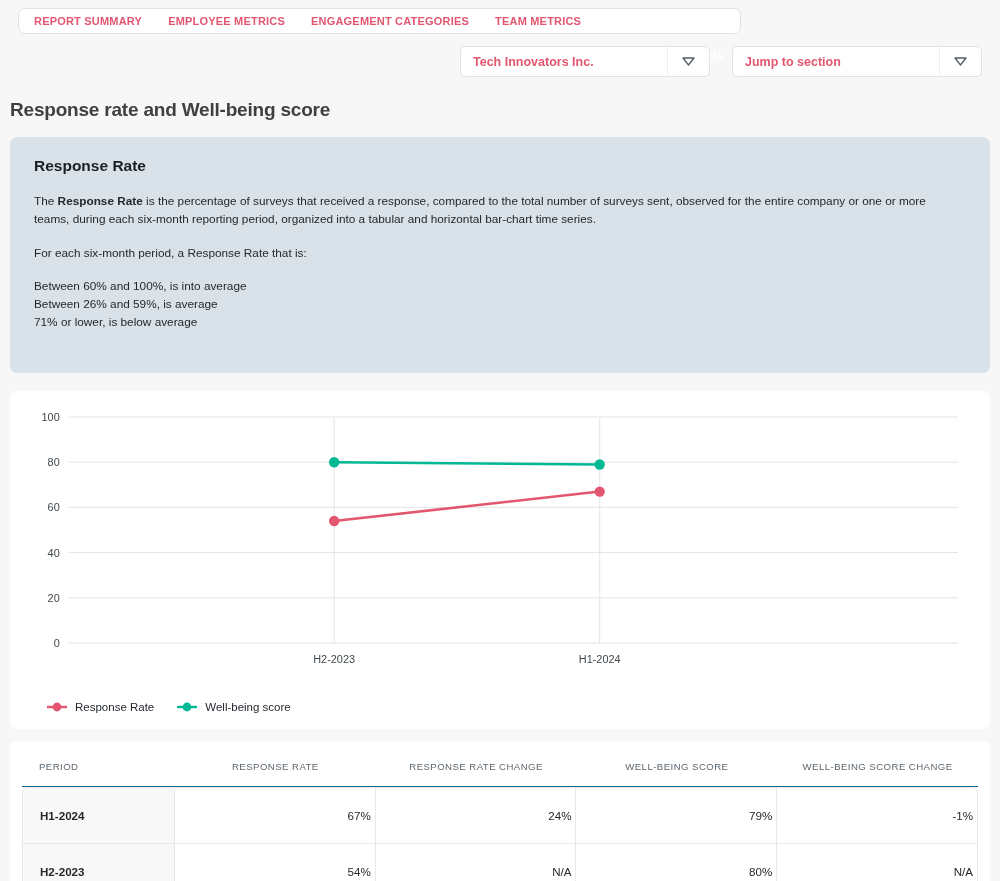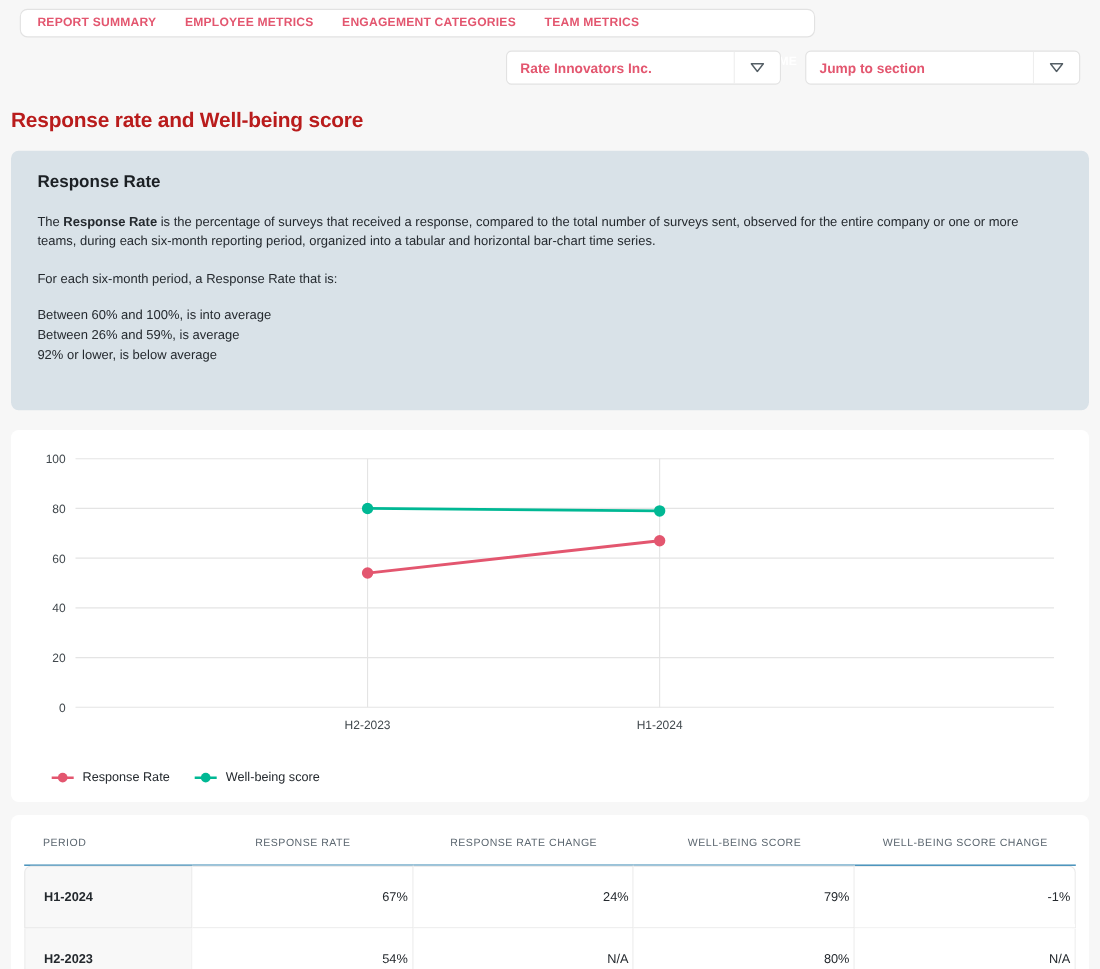--- a/index.html
+++ b/index.html
@@ -71,21 +71,21 @@
     justify-content: center;
     border-left: 1px solid #eeeeee;
     align-self: stretch;
   }
   .selectbox .sel-arrow svg { display: block; }
 
   
   .page-title {
     font-size: 19px;
     font-weight: bold;
-    color: #b91c1c;
+    color: #404040;
     margin: 22px 0 0 10px;
     letter-spacing: -.2px;
   }
 
   
   .info-panel {
     margin: 16px 10px 0 10px;
     background: #d9e2e8;
     border-radius: 7px;
     padding: 20px 24px 26px 24px;
@@ -189,21 +189,21 @@
       <div class="tab">EMPLOYEE METRICS</div>
       <div class="tab">ENGAGEMENT CATEGORIES</div>
       <div class="tab">TEAM METRICS</div>
       <div class="tab active">RESULTS OVER TIME</div>
     </div>
 </div>
 
 <div class="selector-row">
 
   <div class="selectbox">
-    <div class="sel-label">Rate Innovators Inc.</div>
+    <div class="sel-label">Tech Innovators Inc.</div>
     <div class="sel-arrow">
       <svg width="13" height="9" viewBox="0 0 13 9" aria-hidden="true">
         <path d="M1 1 H12 L6.5 8 Z" fill="none" stroke="#555f66" stroke-width="1.3" stroke-linejoin="round"></path>
       </svg>
     </div>
   </div>
 
   <div class="selectbox">
     <div class="sel-label">Jump to section</div>
     <div class="sel-arrow">
@@ -222,21 +222,21 @@
 
   <p class="info-p">
     <span>The </span><b>Response Rate</b><span> is the percentage of surveys that received a response, compared to the total number of surveys sent, observed for the entire company or one or more teams, during each six-month reporting period, organized into a tabular and horizontal bar-chart time series.</span>
   </p>
 
   <p class="info-p">For each six-month period, a Response Rate that is:</p>
 
   <div class="rating-list" id="rating-list">
       <div><b>Between 60% and 100%</b><span>, is </span><b>into average</b></div>
       <div><b>Between 26% and 59%</b><span>, is </span><b>average</b></div>
-      <div><b>92% or lower</b><span>, is </span><b>below average</b></div>
+      <div><b>71% or lower</b><span>, is </span><b>below average</b></div>
     </div>
 
 </div>
 
 <div class="card">
   <div class="chart-host">
     <svg id="chart-svg" viewBox="0 0 960 290" preserveAspectRatio="none">
         <line x1="45" y1="238" x2="942" y2="238" stroke="#e4e4e4" stroke-width="1"></line>
         <text x="36" y="242" text-anchor="end" font-size="11" fill="#41484d" font-family="&quot;Liberation Sans&quot;, sans-serif">0</text>
         <line x1="45" y1="192.8" x2="942" y2="192.8" stroke="#e4e4e4" stroke-width="1"></line>

